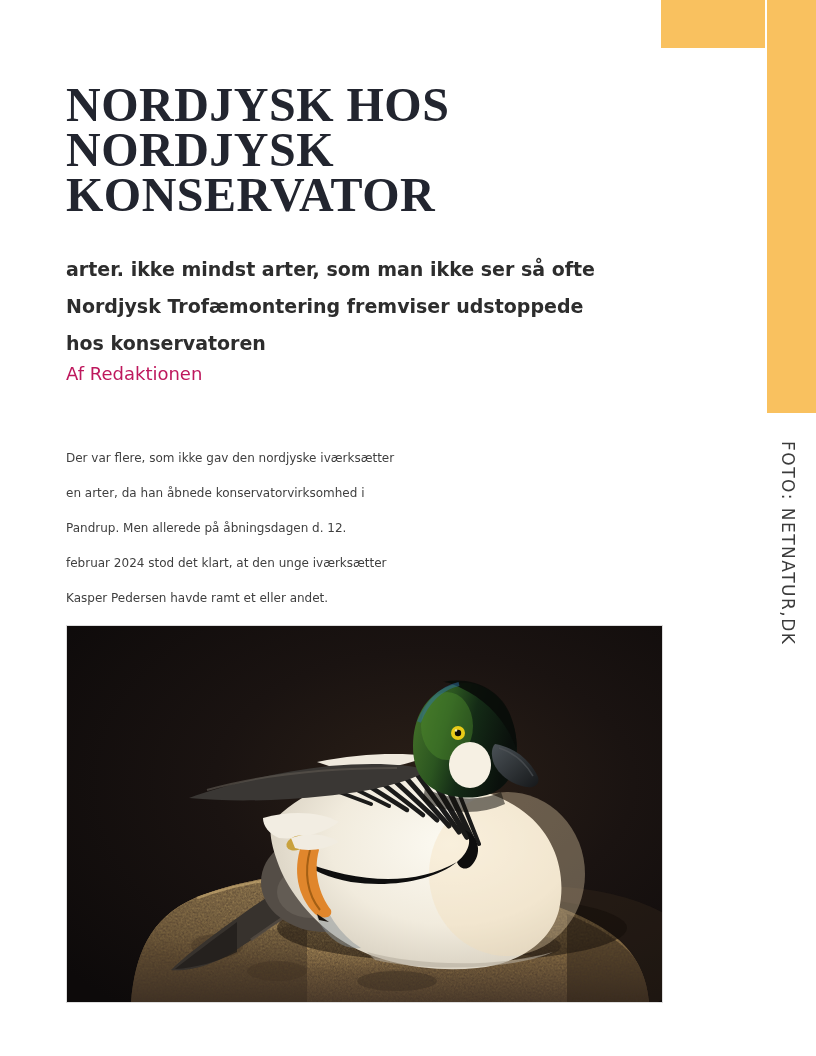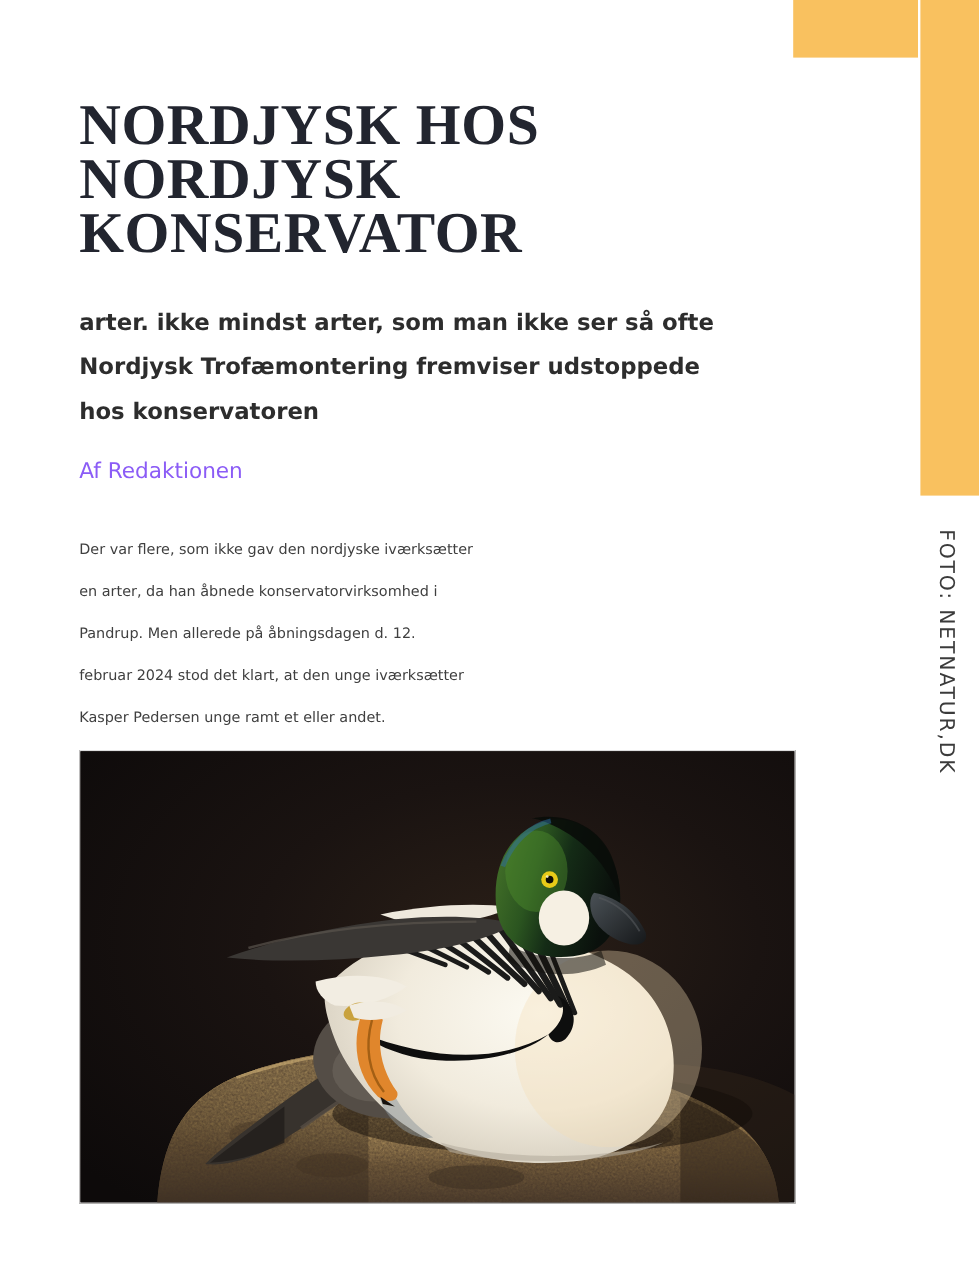--- a/index.html
+++ b/index.html
@@ -52,25 +52,25 @@
     left: 66px; top: 251px;
     margin: 0;
     font-weight: 700;
     font-size: 19px;
     line-height: 37px;
     color: #2d2d2d;
   }
   .standfirst span { display: block; }
   .byline {
     position: absolute;
-    left: 66px; top: 381px;
+    left: 66px; top: 362px;
     margin: 0;
     font-size: 18px;
     line-height: 24px;
-    color: #8b5cf6;
+    color: #be185d;
   }
   .bodytext {
     position: absolute;
     left: 66px; top: 441px;
     margin: 0;
     font-size: 12px;
     line-height: 35px;
     color: #3f3f3f;
   }
   .bodytext span { display: block; }
@@ -108,21 +108,21 @@
     <span>hos konservatoren</span>
   </p>
 
   <p class="byline">Af Redaktionen</p>
 
   <p class="bodytext">
     <span>Der var flere, som ikke gav den nordjyske iværksætter</span>
     <span>en arter, da han åbnede konservatorvirksomhed i</span>
     <span>Pandrup. Men allerede på åbningsdagen d. 12.</span>
     <span>februar 2024 stod det klart, at den unge iværksætter</span>
-    <span>Kasper Pedersen unge ramt et eller andet.</span>
+    <span>Kasper Pedersen havde ramt et eller andet.</span>
   </p>
 
   <figure class="photo">
     <svg width="595" height="376" viewBox="0 0 595 376" xmlns="http://www.w3.org/2000/svg">
       <defs>
         <radialGradient id="bgGrad" cx="0.60" cy="0.42" r="0.78">
           <stop offset="0" stop-color="#2a1f17"></stop>
           <stop offset="0.45" stop-color="#1a1311"></stop>
           <stop offset="1" stop-color="#0d0a0a"></stop>
         </radialGradient>

